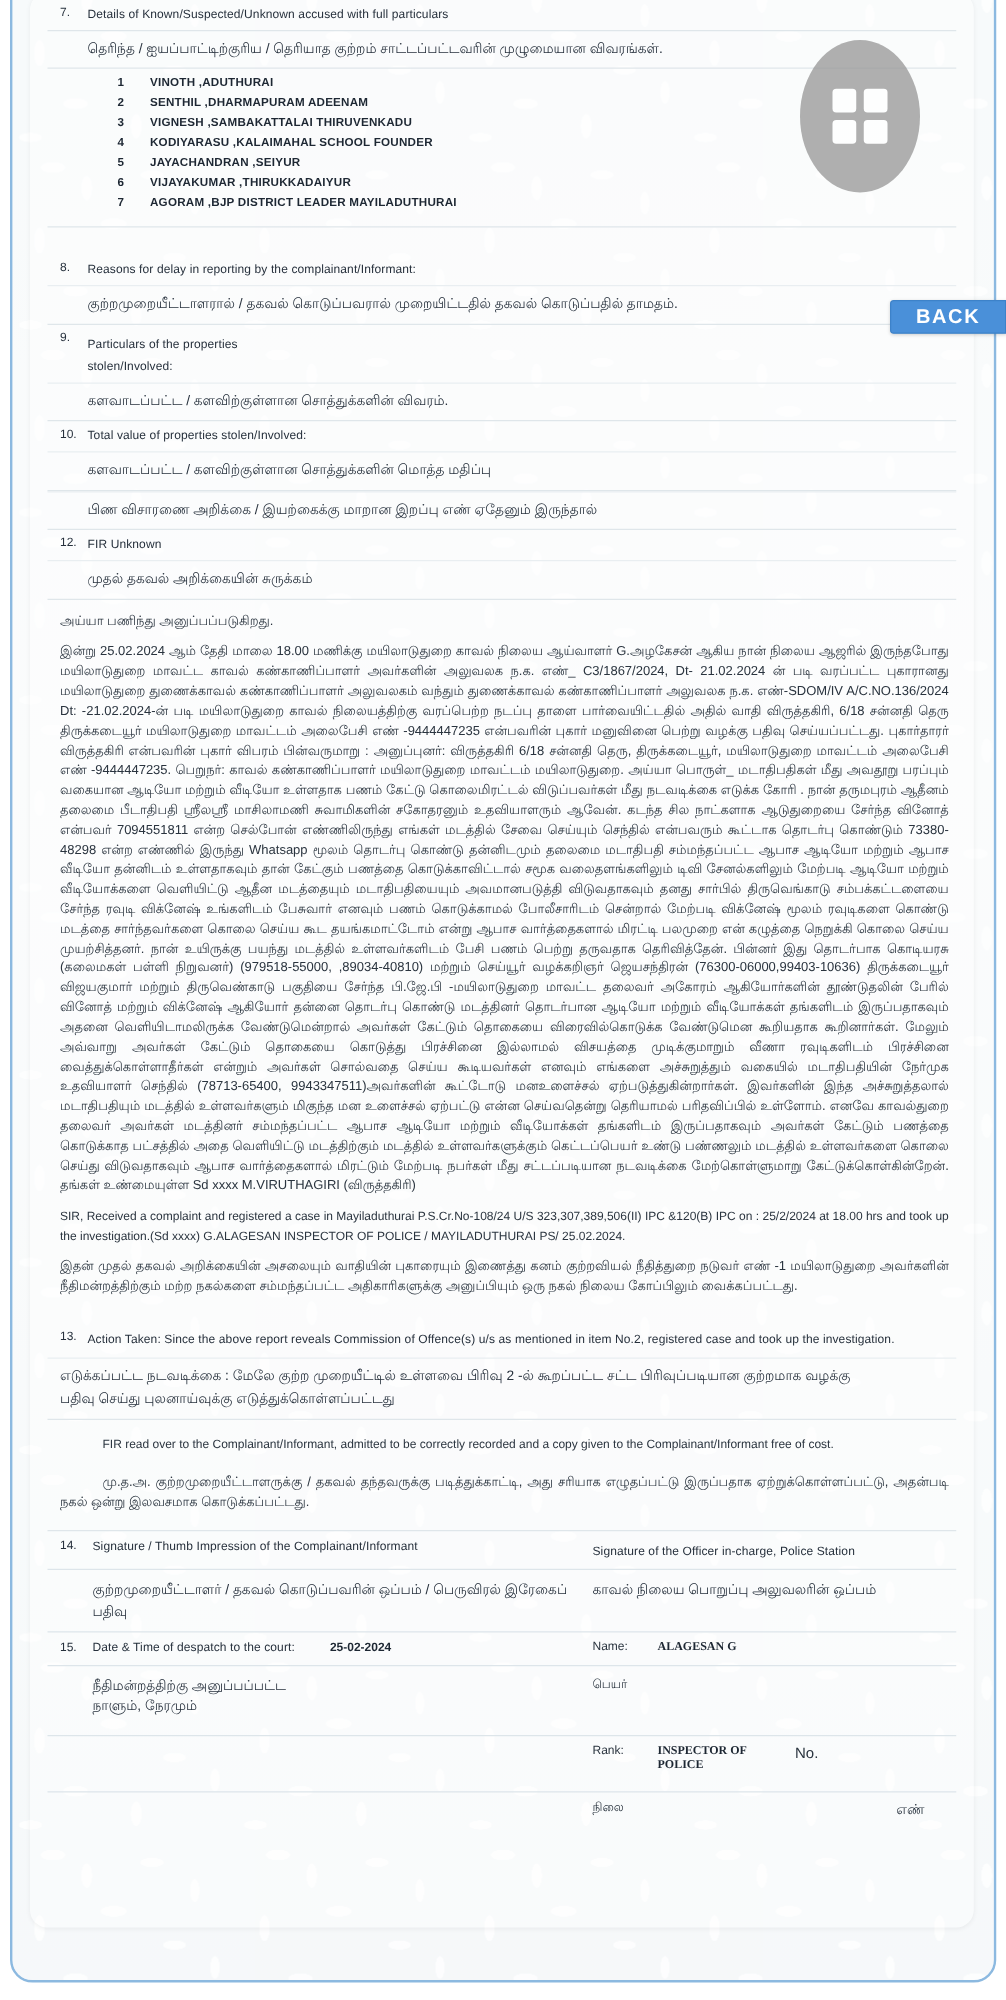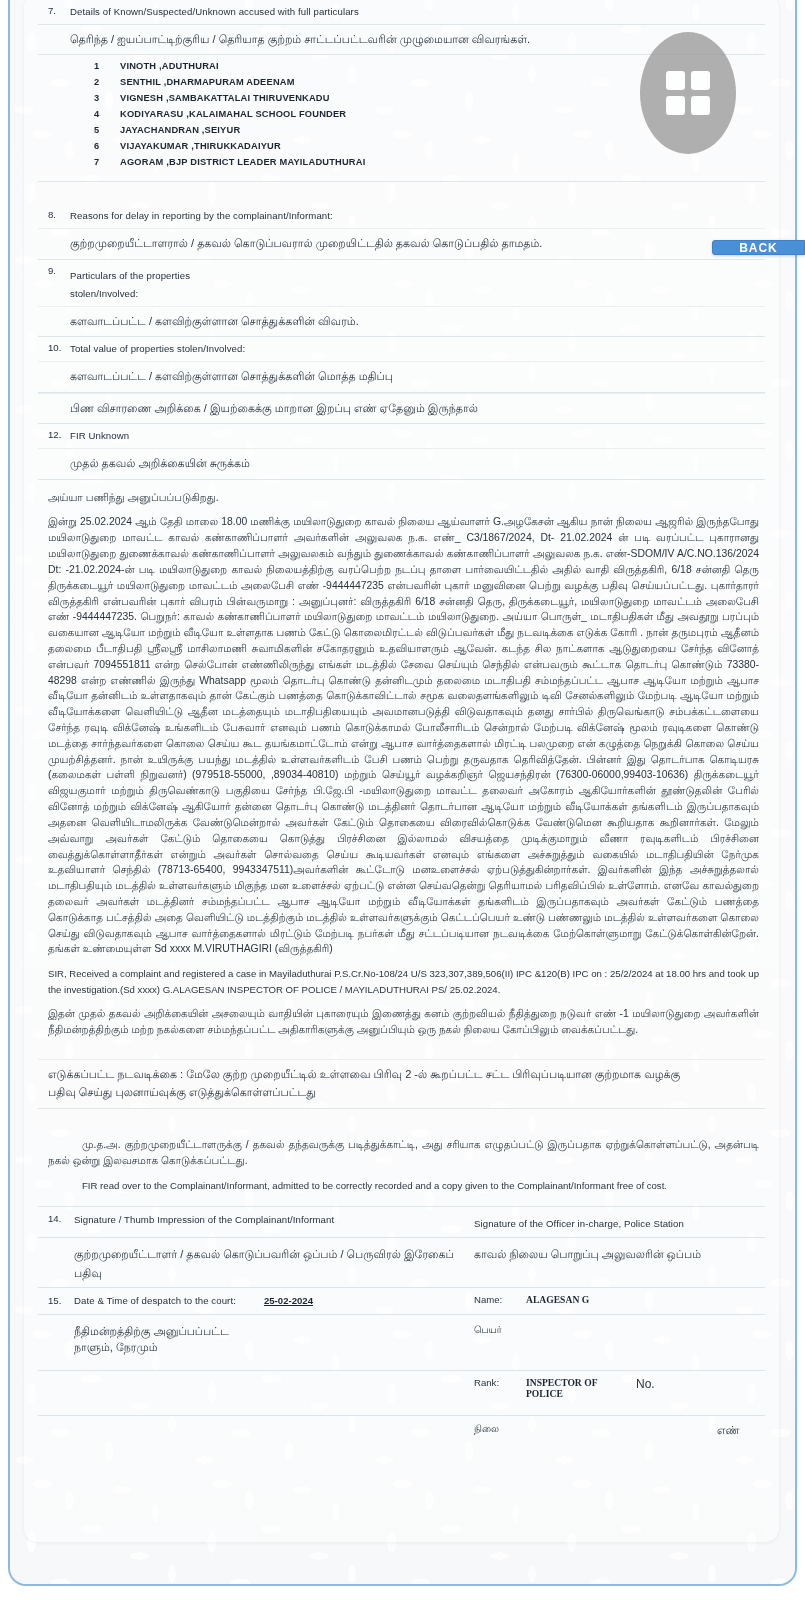--- a/index.html
+++ b/index.html
@@ -172,21 +172,20 @@
     flex: 1 1 auto;
   }
   .kv-no {
     font-size: 12px; color: #2a343f;
     font-family: "Liberation Sans", sans-serif;
     width: 36px; text-align: left;
   }
   .bold-val {
     font-size: 9.6px; font-weight: bold; color: #1d2733;
     font-family: "Liberation Sans", sans-serif;
-    text-decoration: underline;
   }
 
   
   #grid-fab {
     position: absolute;
     left: 640px;
     top: 32px;
     width: 96px;
     height: 122px;
     border-radius: 50%;
@@ -211,27 +210,27 @@
     display: block;
     background: #ffffff;
     border-radius: 3px;
   }
 
   #back-button {
     position: absolute;
     left: 712px;
     top: 240px;
     width: 93px;
-    height: 15px;
+    height: 27px;
     background: #4a90d9;
     border: 1px solid #3d82c9;
     border-radius: 3px 0 0 3px;
     color: #ffffff;
     font-family: "Liberation Sans", sans-serif;
-    font-size: 12px;
+    font-size: 16px;
     font-weight: bold;
     letter-spacing: 0.08em;
     display: flex;
     align-items: center;
     justify-content: center;
     z-index: 45;
     cursor: pointer;
     box-shadow: 0 1px 3px rgba(0,0,0,0.18);
   }
 </style>
@@ -337,29 +336,33 @@
 
     <div class="fir-body">
       <p class="fir-p">அய்யா பணிந்து அனுப்பப்படுகிறது.</p>
       <p class="fir-p">இன்று 25.02.2024 ஆம் தேதி மாலை 18.00 மணிக்கு மயிலாடுதுறை காவல் நிலைய ஆய்வாளர் G.அழகேசன் ஆகிய நான் நிலைய ஆஜரில் இருந்தபோது மயிலாடுதுறை மாவட்ட காவல் கண்காணிப்பாளர் அவர்களின் அலுவலக ந.க. எண்_ C3/1867/2024, Dt- 21.02.2024 ன் படி வரப்பட்ட புகாரானது மயிலாடுதுறை துணைக்காவல் கண்காணிப்பாளர் அலுவலகம் வந்தும் துணைக்காவல் கண்காணிப்பாளர் அலுவலக ந.க. எண்-SDOM/IV A/C.NO.136/2024 Dt: -21.02.2024-ன் படி மயிலாடுதுறை காவல் நிலையத்திற்கு வரப்பெற்ற நடப்பு தாளை பார்வையிட்டதில் அதில் வாதி விருத்தகிரி, 6/18 சன்னதி தெரு திருக்கடையூர் மயிலாடுதுறை மாவட்டம் அலைபேசி எண் -9444447235 என்பவரின் புகார் மனுவினை பெற்று வழக்கு பதிவு செய்யப்பட்டது. புகார்தாரர் விருத்தகிரி என்பவரின் புகார் விபரம் பின்வருமாறு : அனுப்புனர்: விருத்தகிரி 6/18 சன்னதி தெரு, திருக்கடையூர், மயிலாடுதுறை மாவட்டம் அலைபேசி எண் -9444447235. பெறுநர்: காவல் கண்காணிப்பாளர் மயிலாடுதுறை மாவட்டம் மயிலாடுதுறை. அய்யா பொருள்_ மடாதிபதிகள் மீது அவதூறு பரப்பும் வகையான ஆடியோ மற்றும் வீடியோ உள்ளதாக பணம் கேட்டு கொலைமிரட்டல் விடுப்பவர்கள் மீது நடவடிக்கை எடுக்க கோரி . நான் தருமபுரம் ஆதீனம் தலைமை பீடாதிபதி ஸ்ரீலஸ்ரீ மாசிலாமணி சுவாமிகளின் சகோதரனும் உதவியாளரும் ஆவேன். கடந்த சில நாட்களாக ஆடுதுறையை சேர்ந்த வினோத் என்பவர் 7094551811 என்ற செல்போன் எண்ணிலிருந்து எங்கள் மடத்தில் சேவை செய்யும் செந்தில் என்பவரும் கூட்டாக தொடர்பு கொண்டும் 73380-48298 என்ற எண்ணில் இருந்து Whatsapp மூலம் தொடர்பு கொண்டு தன்னிடமும் தலைமை மடாதிபதி சம்மந்தப்பட்ட ஆபாச ஆடியோ மற்றும் ஆபாச வீடியோ தன்னிடம் உள்ளதாகவும் தான் கேட்கும் பணத்தை கொடுக்காவிட்டால் சமூக வலைதளங்களிலும் டிவி சேனல்களிலும் மேற்படி ஆடியோ மற்றும் வீடியோக்களை வெளியிட்டு ஆதீன மடத்தையும் மடாதிபதியையும் அவமானபடுத்தி விடுவதாகவும் தனது சார்பில் திருவெங்காடு சம்பக்கட்டளையை சேர்ந்த ரவுடி விக்னேஷ் உங்களிடம் பேசுவார் எனவும் பணம் கொடுக்காமல் போலீசாரிடம் சென்றால் மேற்படி விக்னேஷ் மூலம் ரவுடிகளை கொண்டு மடத்தை சார்ந்தவர்களை கொலை செய்ய கூட தயங்கமாட்டோம் என்று ஆபாச வார்த்தைகளால் மிரட்டி பலமுறை என் கழுத்தை நெறுக்கி கொலை செய்ய முயற்சித்தனர். நான் உயிருக்கு பயந்து மடத்தில் உள்ளவர்களிடம் பேசி பணம் பெற்று தருவதாக தெரிவித்தேன். பின்னர் இது தொடர்பாக கொடியரசு (கலைமகள் பள்ளி நிறுவனர்) (979518-55000, ,89034-40810) மற்றும் செய்யூர் வழக்கறிஞர் ஜெயசந்திரன் (76300-06000,99403-10636) திருக்கடையூர் விஜயகுமார் மற்றும் திருவெண்காடு பகுதியை சேர்ந்த பி.ஜே.பி -மயிலாடுதுறை மாவட்ட தலைவர் அகோரம் ஆகியோர்களின் தூண்டுதலின் பேரில் வினோத் மற்றும் விக்னேஷ் ஆகியோர் தன்னை தொடர்பு கொண்டு மடத்தினர் தொடர்பான ஆடியோ மற்றும் வீடியோக்கள் தங்களிடம் இருப்பதாகவும் அதனை வெளியிடாமலிருக்க வேண்டுமென்றால் அவர்கள் கேட்டும் தொகையை விரைவில்கொடுக்க வேண்டுமென கூறியதாக கூறினார்கள். மேலும் அவ்வாறு அவர்கள் கேட்டும் தொகையை கொடுத்து பிரச்சினை இல்லாமல் விசயத்தை முடிக்குமாறும் வீணா ரவுடிகளிடம் பிரச்சினை வைத்துக்கொள்ளாதீர்கள் என்றும் அவர்கள் சொல்வதை செய்ய கூடியவர்கள் எனவும் எங்களை அச்சுறுத்தும் வகையில் மடாதிபதியின் நேர்முக உதவியாளர் செந்தில் (78713-65400, 9943347511)அவர்களின் கூட்டோடு மன‌உளைச்சல் ஏற்படுத்துகின்றார்கள். இவர்களின் இந்த அச்சுறுத்தலால் மடாதிபதியும் மடத்தில் உள்ளவர்களும் மிகுந்த மன உளைச்சல் ஏற்பட்டு என்ன செய்வதென்று தெரியாமல் பரிதவிப்பில் உள்ளோம். எனவே காவல்துறை தலைவர் அவர்கள் மடத்தினர் சம்மந்தப்பட்ட ஆபாச ஆடியோ மற்றும் வீடியோக்கள் தங்களிடம் இருப்பதாகவும் அவர்கள் கேட்டும் பணத்தை கொடுக்காத பட்சத்தில் அதை வெளியிட்டு மடத்திற்கும் மடத்தில் உள்ளவர்களுக்கும் கெட்டப்பெயர் உண்டு பண்ணலும் மடத்தில் உள்ளவர்களை கொலை செய்து விடுவதாகவும் ஆபாச வார்த்தைகளால் மிரட்டும் மேற்படி நபர்கள் மீது சட்டப்படியான நடவடிக்கை மேற்கொள்ளுமாறு கேட்டுக்கொள்கின்றேன். தங்கள் உண்மையுள்ள Sd xxxx M.VIRUTHAGIRI (விருத்தகிரி)</p>
       <p class="fir-p en-p">SIR, Received a complaint and registered a case in Mayiladuthurai P.S.Cr.No-108/24 U/S 323,307,389,506(II) IPC &amp;120(B) IPC on : 25/2/2024 at 18.00 hrs and took up the investigation.(Sd xxxx) G.ALAGESAN INSPECTOR OF POLICE / MAYILADUTHURAI PS/ 25.02.2024.</p>
       <p class="fir-p">இதன் முதல் தகவல் அறிக்கையின் அசலையும் வாதியின் புகாரையும் இணைத்து கனம் குற்றவியல் நீதித்துறை நடுவர் எண் -1 மயிலாடுதுறை அவர்களின் நீதிமன்றத்திற்கும் மற்ற நகல்களை சம்மந்தப்பட்ட அதிகாரிகளுக்கு அனுப்பியும் ஒரு நகல் நிலைய கோப்பிலும் வைக்கப்பட்டது.</p>
     </div>
 
     <div style="height:8px"></div>
 
+    <div class="item-row">
+      <span class="item-num">13.</span>
+      <span class="item-text en" style="line-height:1.75">Action Taken: Since the above report reveals Commission of Offence(s) u/s as mentioned in item No.2, registered case and took up the investigation.</span>
+    </div>
     <div class="sep-light"></div>
     <div class="ta-row" style="padding-left:24px;padding-right:70px">
       <span class="ta">எடுக்கப்பட்ட நடவடிக்கை : மேலே குற்ற முறையீட்டில் உள்ளவை பிரிவு 2 -ல் கூறப்பட்ட சட்ட பிரிவுப்படியான குற்றமாக வழக்கு பதிவு செய்து புலனாய்வுக்கு எடுத்துக்கொள்ளப்பட்டது</span>
     </div>
     <div class="sep"></div>
 
     <div class="fir-body" style="padding-top:12px">
+      <p class="fir-p en-p indent">FIR read over to the Complainant/Informant, admitted to be correctly recorded and a copy given to the Complainant/Informant free of cost.</p>
       <p class="fir-p indent" style="margin-top:16px">மு.த.அ. குற்றமுறையீட்டாளருக்கு / தகவல் தந்தவருக்கு படித்துக்காட்டி, அது சரியாக எழுதப்பட்டு இருப்பதாக ஏற்றுக்கொள்ளப்பட்டு, அதன்படி நகல் ஒன்று இலவசமாக கொடுக்கப்பட்டது.</p>
-      <p class="fir-p en-p indent">FIR read over to the Complainant/Informant, admitted to be correctly recorded and a copy given to the Complainant/Informant free of cost.</p>
     </div>
 
     <div class="sep"></div>
 
     <div class="tbl">
       <div class="tbl-row">
         <div class="tbl-cell-l">
           <div style="display:flex">
             <span class="item-num" style="width:26px;flex:0 0 26px">14.</span>
             <span class="en">Signature / Thumb Impression of the Complainant/Informant</span>

